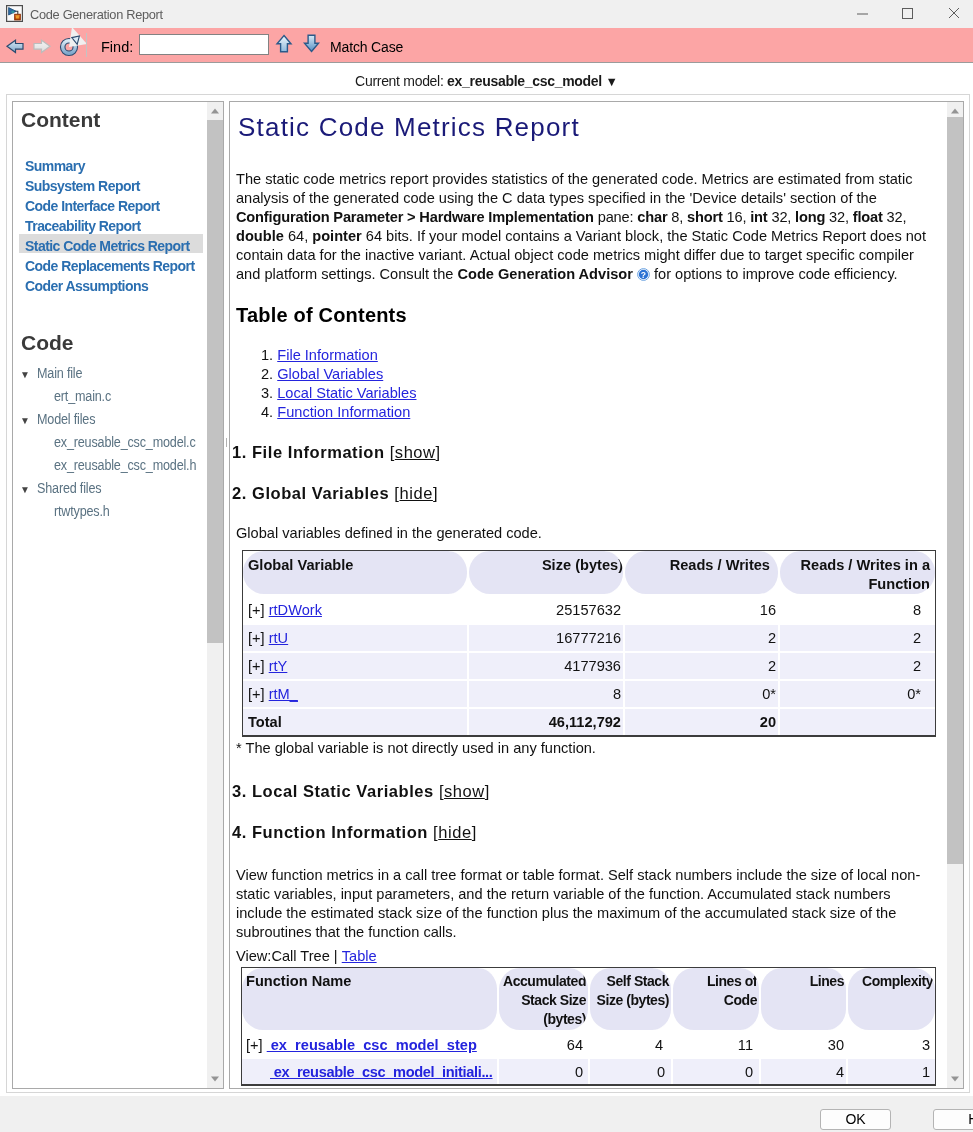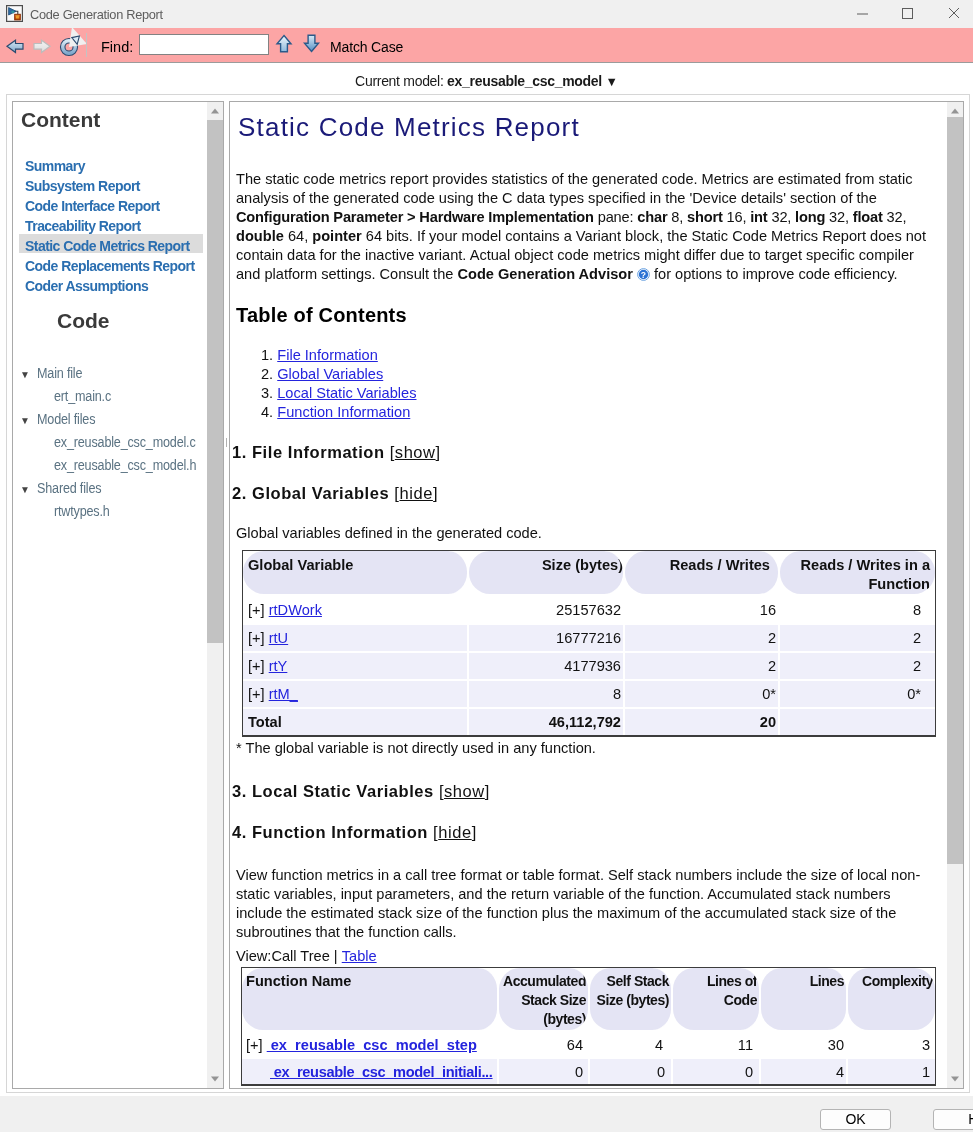--- a/index.html
+++ b/index.html
@@ -144,21 +144,21 @@
 <div id="leftpanel">
   <div class="sbh" style="top:6px;">Content</div>
   <div class="navsel" style="top:132px;"></div>
   <div class="navlink" style="top:56px;">Summary</div>
   <div class="navlink" style="top:76px;">Subsystem Report</div>
   <div class="navlink" style="top:96px;">Code Interface Report</div>
   <div class="navlink" style="top:116px;">Traceability Report</div>
   <div class="navlink" style="top:136px;">Static Code Metrics Report</div>
   <div class="navlink" style="top:156px;">Code Replacements Report</div>
   <div class="navlink" style="top:176px;">Coder Assumptions</div>
-  <div class="sbh" style="top:207px;margin-left:36px;">Code</div>
+  <div class="sbh" style="top:229px;">Code</div>
   <div class="tri" style="left:7px;top:267px;">▼</div>
   <div class="tree" style="left:24px;top:263px;">Main file</div>
   <div class="tree" style="left:41px;top:286px;">ert_main.c</div>
   <div class="tri" style="left:7px;top:313px;">▼</div>
   <div class="tree" style="left:24px;top:309px;">Model files</div>
   <div class="tree" style="left:41px;top:332px;">ex_reusable_csc_model.c</div>
   <div class="tree" style="left:41px;top:355px;">ex_reusable_csc_model.h</div>
   <div class="tri" style="left:7px;top:382px;">▼</div>
   <div class="tree" style="left:24px;top:378px;">Shared files</div>
   <div class="tree" style="left:41px;top:401px;">rtwtypes.h</div>

